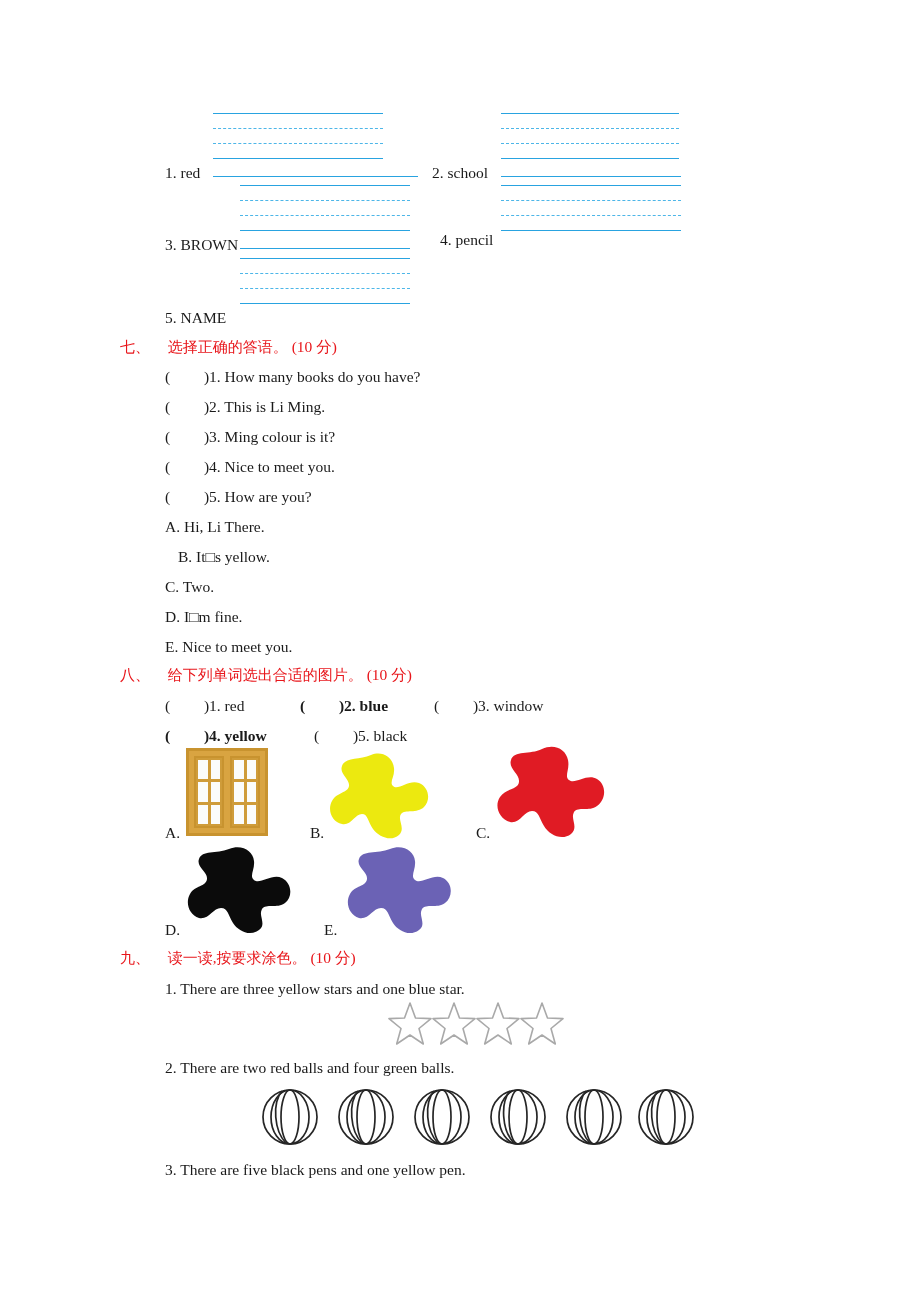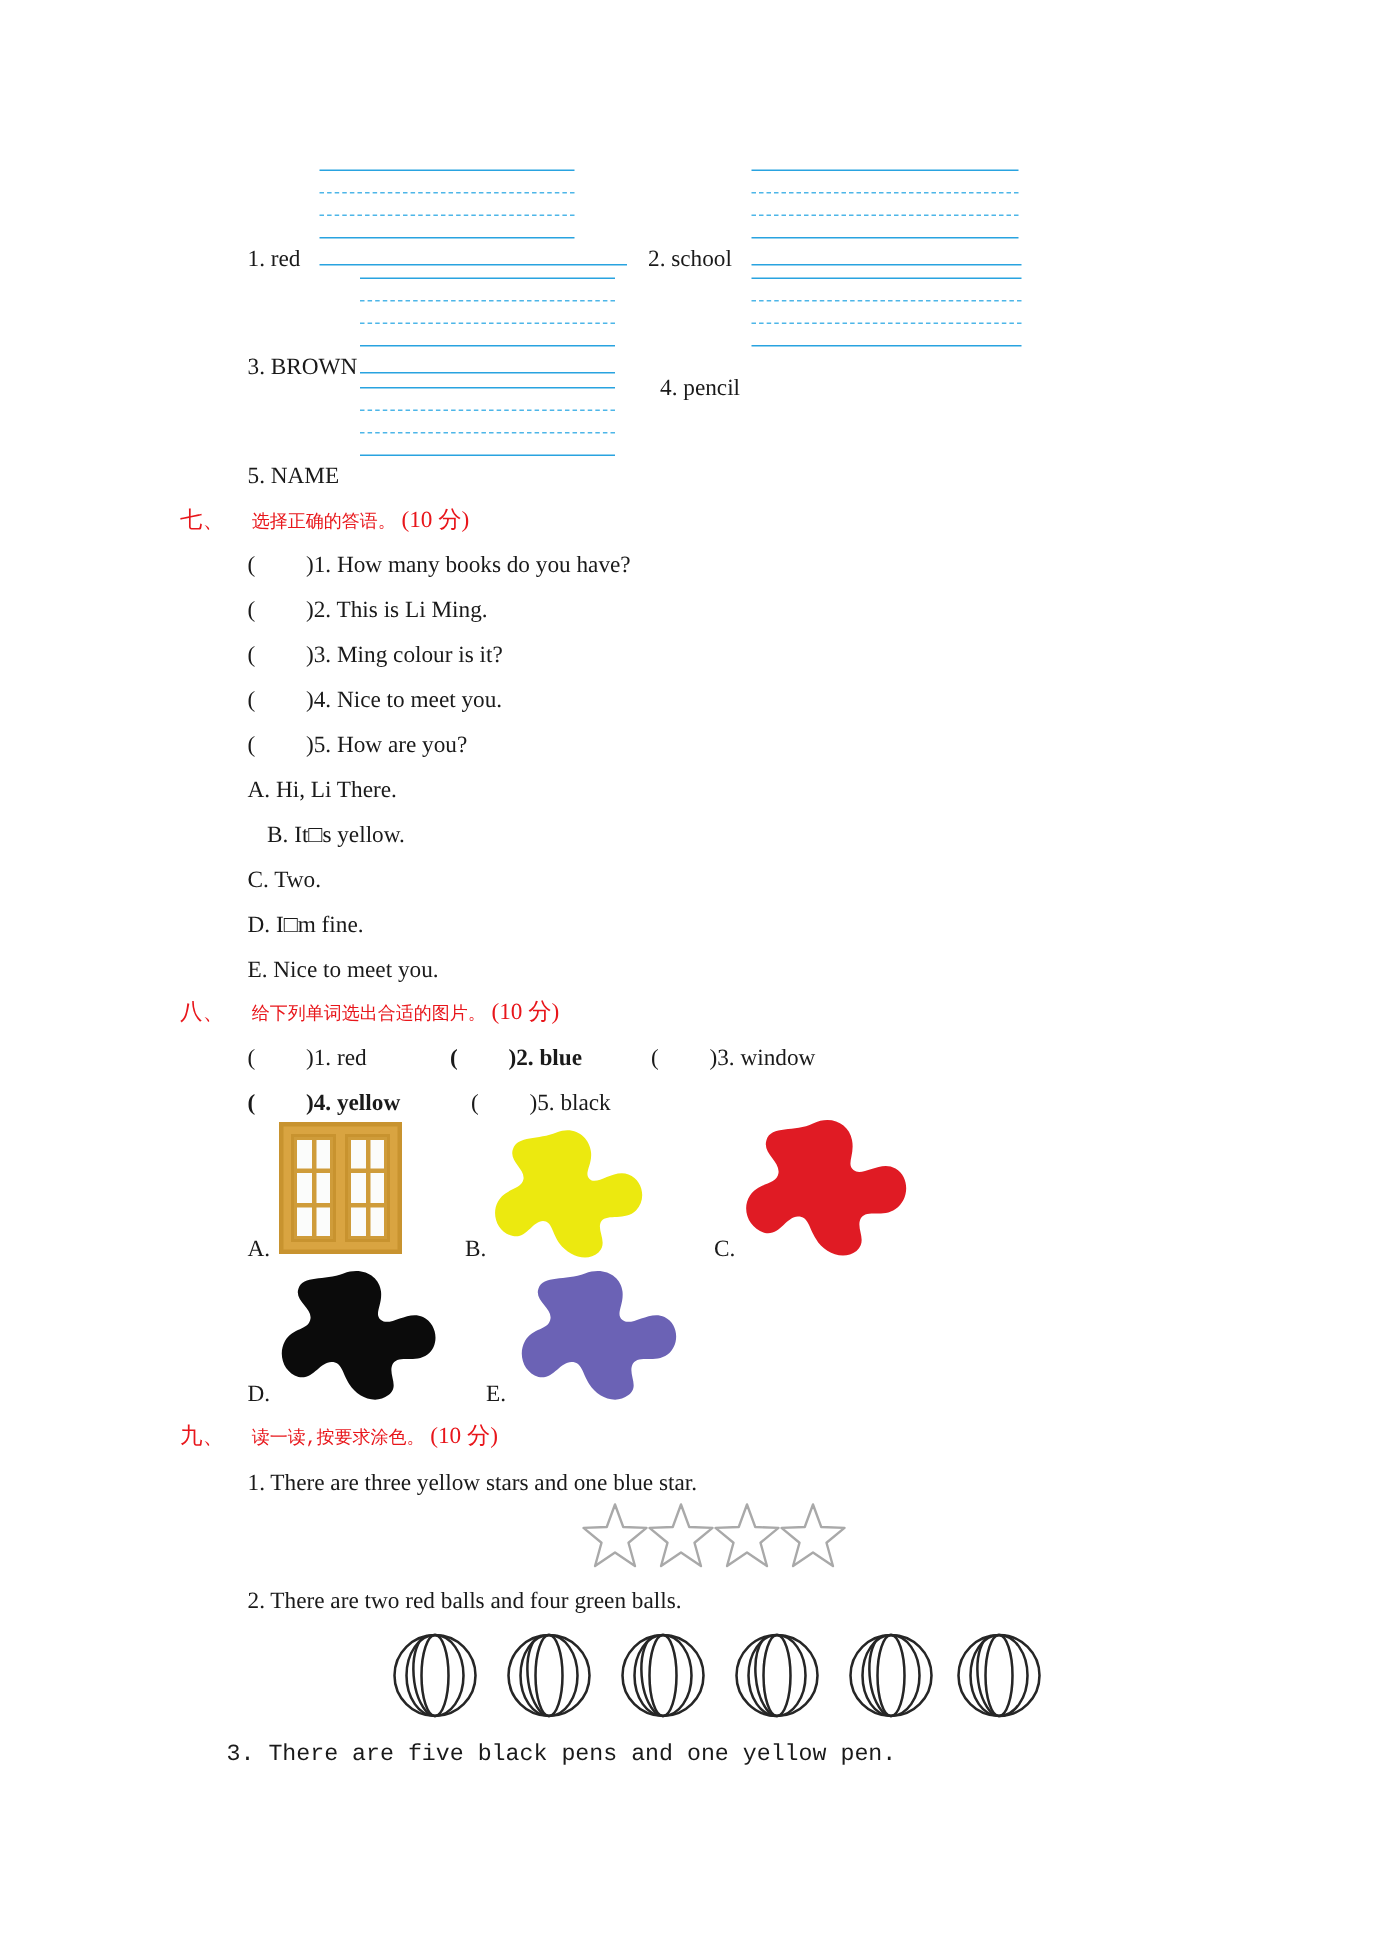--- a/index.html
+++ b/index.html
@@ -33,22 +33,22 @@
     color: #1a1a1a;
   }
   .sec-head {
     position: absolute;
     color: #e8161b;
     font-size: 15.5px;
     white-space: nowrap;
     line-height: 1;
   }
   .sec-head .cn {
-    font-family: Liberation Mono, monospace;
-    font-size: 12px;
+    font-family: Liberation Serif, serif;
+    font-size: 15px;
   }
   .sec-head .marker {
     font-family: "DejaVu Sans", "Liberation Sans", sans-serif;
     font-size: 15px;
   }
   .sec-head .score {
     font-family: "Liberation Serif", serif;
     font-size: 15.5px;
   }
 
@@ -157,21 +157,21 @@
   <div class="guide" style="left:240px; top:203px; width:170px; height:46px;">
     <div class="ln solid" style="top:45px;"></div>
   </div>
 
   <div class="guide" style="left:501px; top:185px; width:180px;">
     <div class="ln solid l1"></div>
     <div class="ln dash  l2"></div>
     <div class="ln dash  l3"></div>
     <div class="ln solid l4"></div>
   </div>
-  <div class="txt" style="left:440px; top:251px;">
+  <div class="txt" style="left:440px; top:232px;">
     <span>4.</span>
     <span>pencil</span>
   </div>
 
   <div class="guide" style="left:240px; top:258px; width:170px;">
     <div class="ln solid l1"></div>
     <div class="ln dash  l2"></div>
     <div class="ln dash  l3"></div>
     <div class="ln solid l4"></div>
   </div>
@@ -408,18 +408,18 @@
         <g transform="translate(376,0)">
           <circle cx="30" cy="32" r="27"></circle>
           <ellipse cx="30" cy="32" rx="9" ry="27"></ellipse>
           <ellipse cx="30" cy="32" rx="19" ry="27"></ellipse>
           <path d="M22,6 C12,18 14,46 26,58"></path>
         </g>
       </g>
     </svg>
   </div>
 
-  <div class="txt" style="left:151px; top:1162px;font-family:Liberation Mono, monospace;">
+  <div class="txt" style="left:165px; top:1162px;">
     <span>3.</span>
     <span>There are five black pens and one yellow pen.</span>
   </div>
 
 </div>
 
 </body></html>

